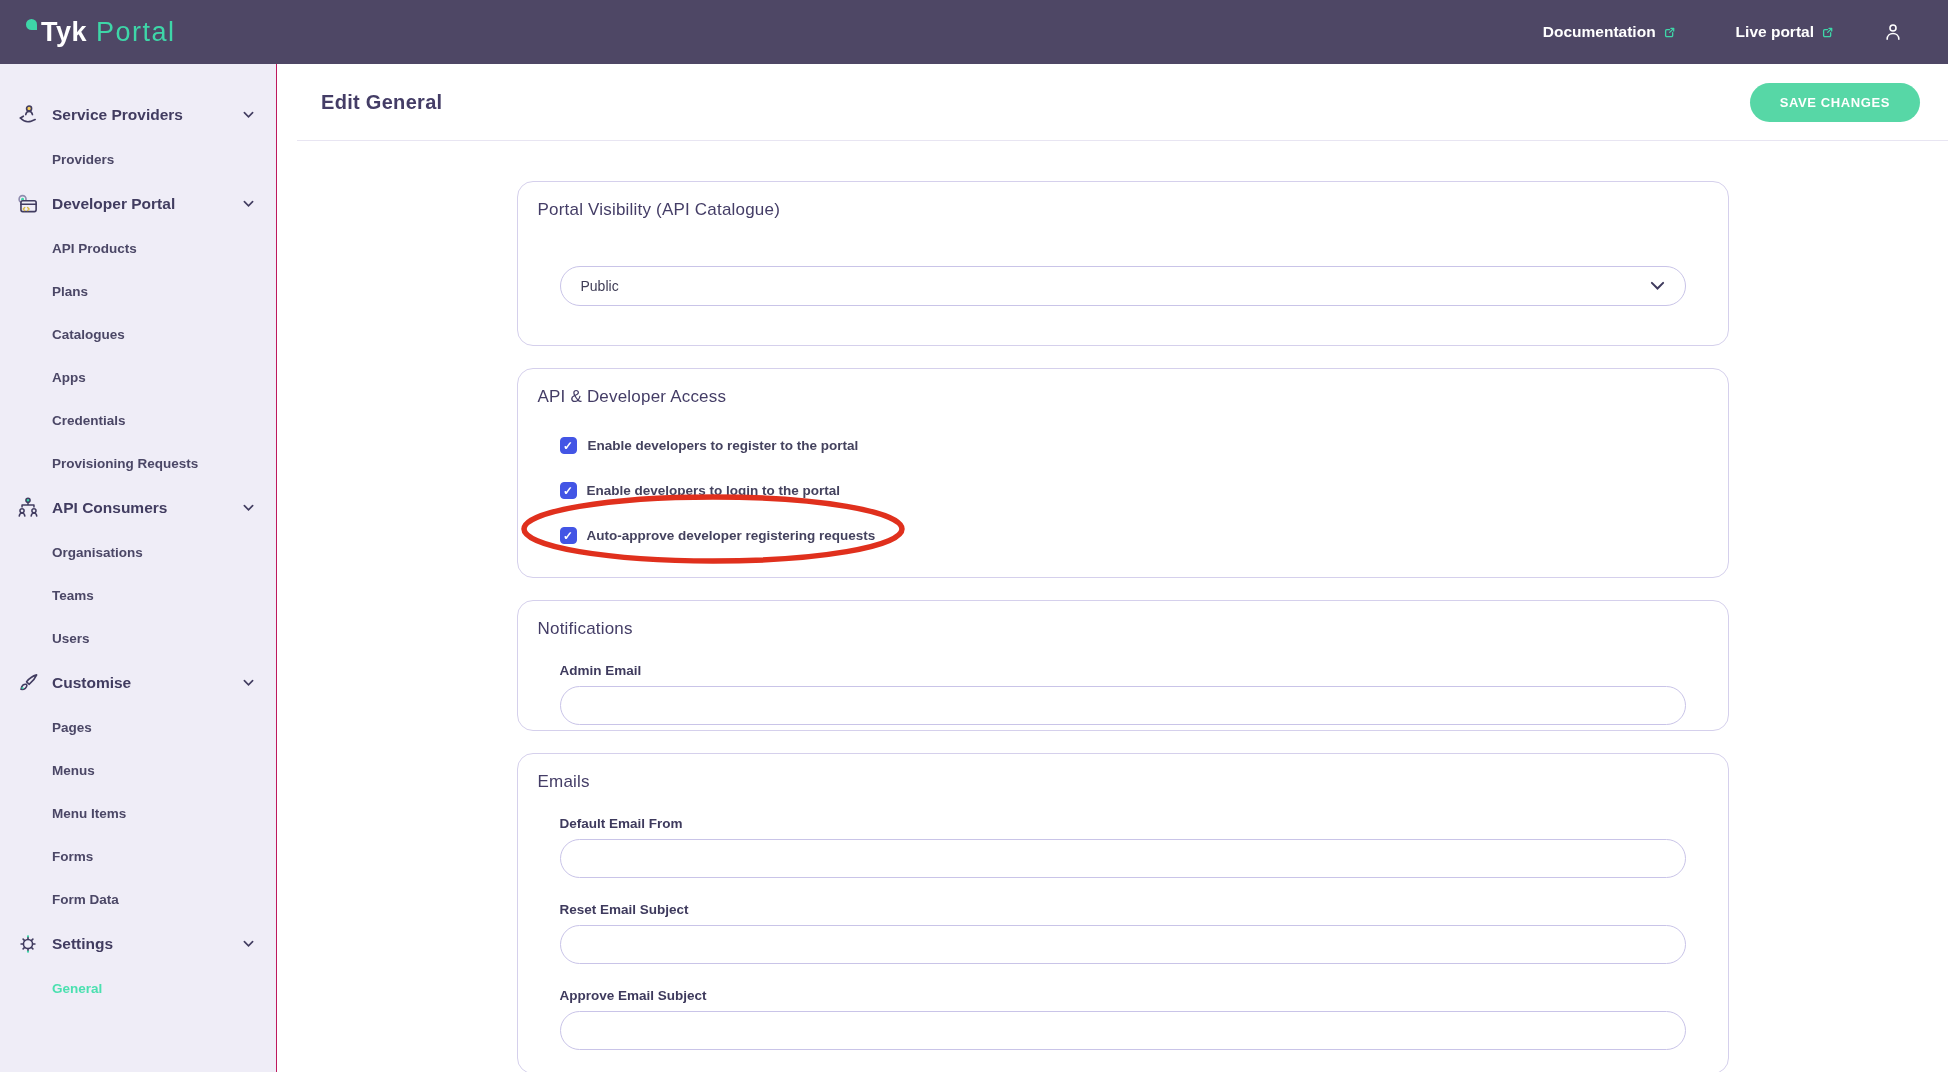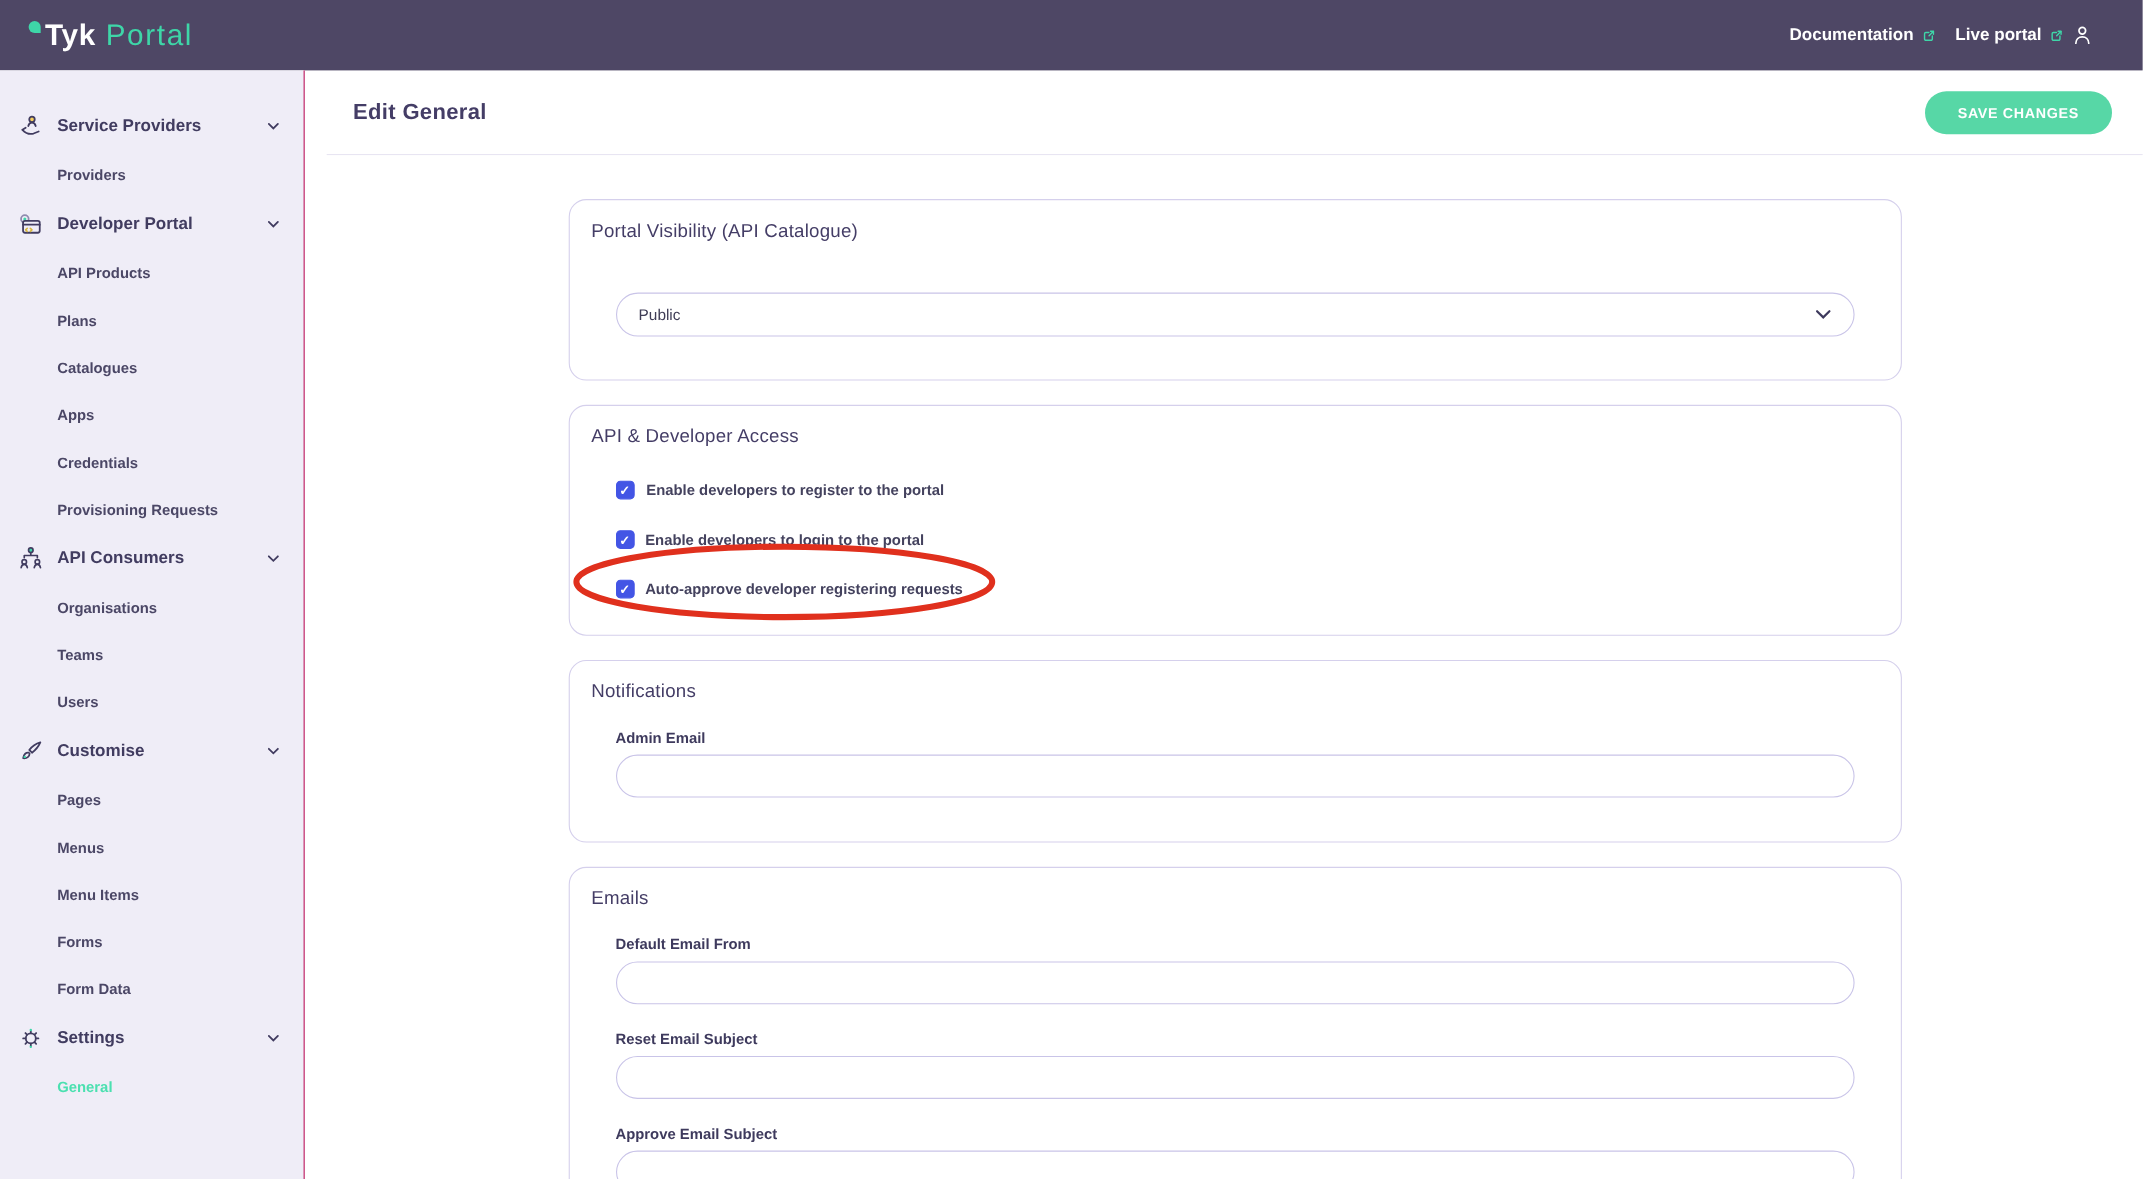--- a/index.html
+++ b/index.html
@@ -27,21 +27,21 @@
     display:flex;align-items:center;padding:0 44px 0 26px;
   }
   .logo{display:flex;align-items:center;cursor:pointer;}
   .leaf{
     width:11px;height:11px;background:var(--accent-teal);
     border-radius:50% 50% 50% 0;transform:translateY(-8px) rotate(-90deg);
     margin-right:4px;
   }
   .brand{color:#fff;font-size:27px;font-weight:700;letter-spacing:.5px;}
   .product{color:var(--accent-teal);font-size:27px;font-weight:400;letter-spacing:1.5px;margin-left:9px;}
-  .topbar-nav{margin-left:auto;display:flex;align-items:center;gap:18px;}
+  .topbar-nav{margin-left:auto;display:flex;align-items:center;gap:60px;}
   .top-link{display:flex;align-items:center;gap:7px;color:#fff;font-size:15.5px;font-weight:600;cursor:pointer;}
   .user-btn{display:flex;align-items:center;margin-left:-12px;cursor:pointer;}
 
   
   .layout{flex:1;display:flex;min-height:0;}
 
   
   .sidebar{
     width:277px;flex:0 0 277px;background:var(--sidebar-bg);
     border-right:1px solid #be185d;padding-top:28px;overflow:hidden;
@@ -73,21 +73,21 @@
   .content{flex:1;padding-top:40px;overflow:hidden;}
 
   .card{
     width:1212px;margin:0 auto 22px;border:1px solid var(--line);
     border-radius:16px;padding:18px 20px;background:#fff;
   }
   .card-title{font-size:17px;font-weight:400;color:#443d66;letter-spacing:.2px;}
   .card-controls{padding:0 22px;}
   .card-visibility{height:165px;}
   .card-access{height:210px;}
-  .card-notifications{height:166px;}
+  .card-notifications{height:131px;}
   .card-emails{height:321px;}
 
   .select{
     margin-top:46px;height:40px;border:1.5px solid var(--field-line);border-radius:20px;
     display:flex;align-items:center;justify-content:space-between;
     padding:0 20px;cursor:pointer;background:#fff;
   }
   .select-value{font-size:14px;color:#3f3d56;}
   .select .chev{color:#3e3a5d;display:flex;}
 

